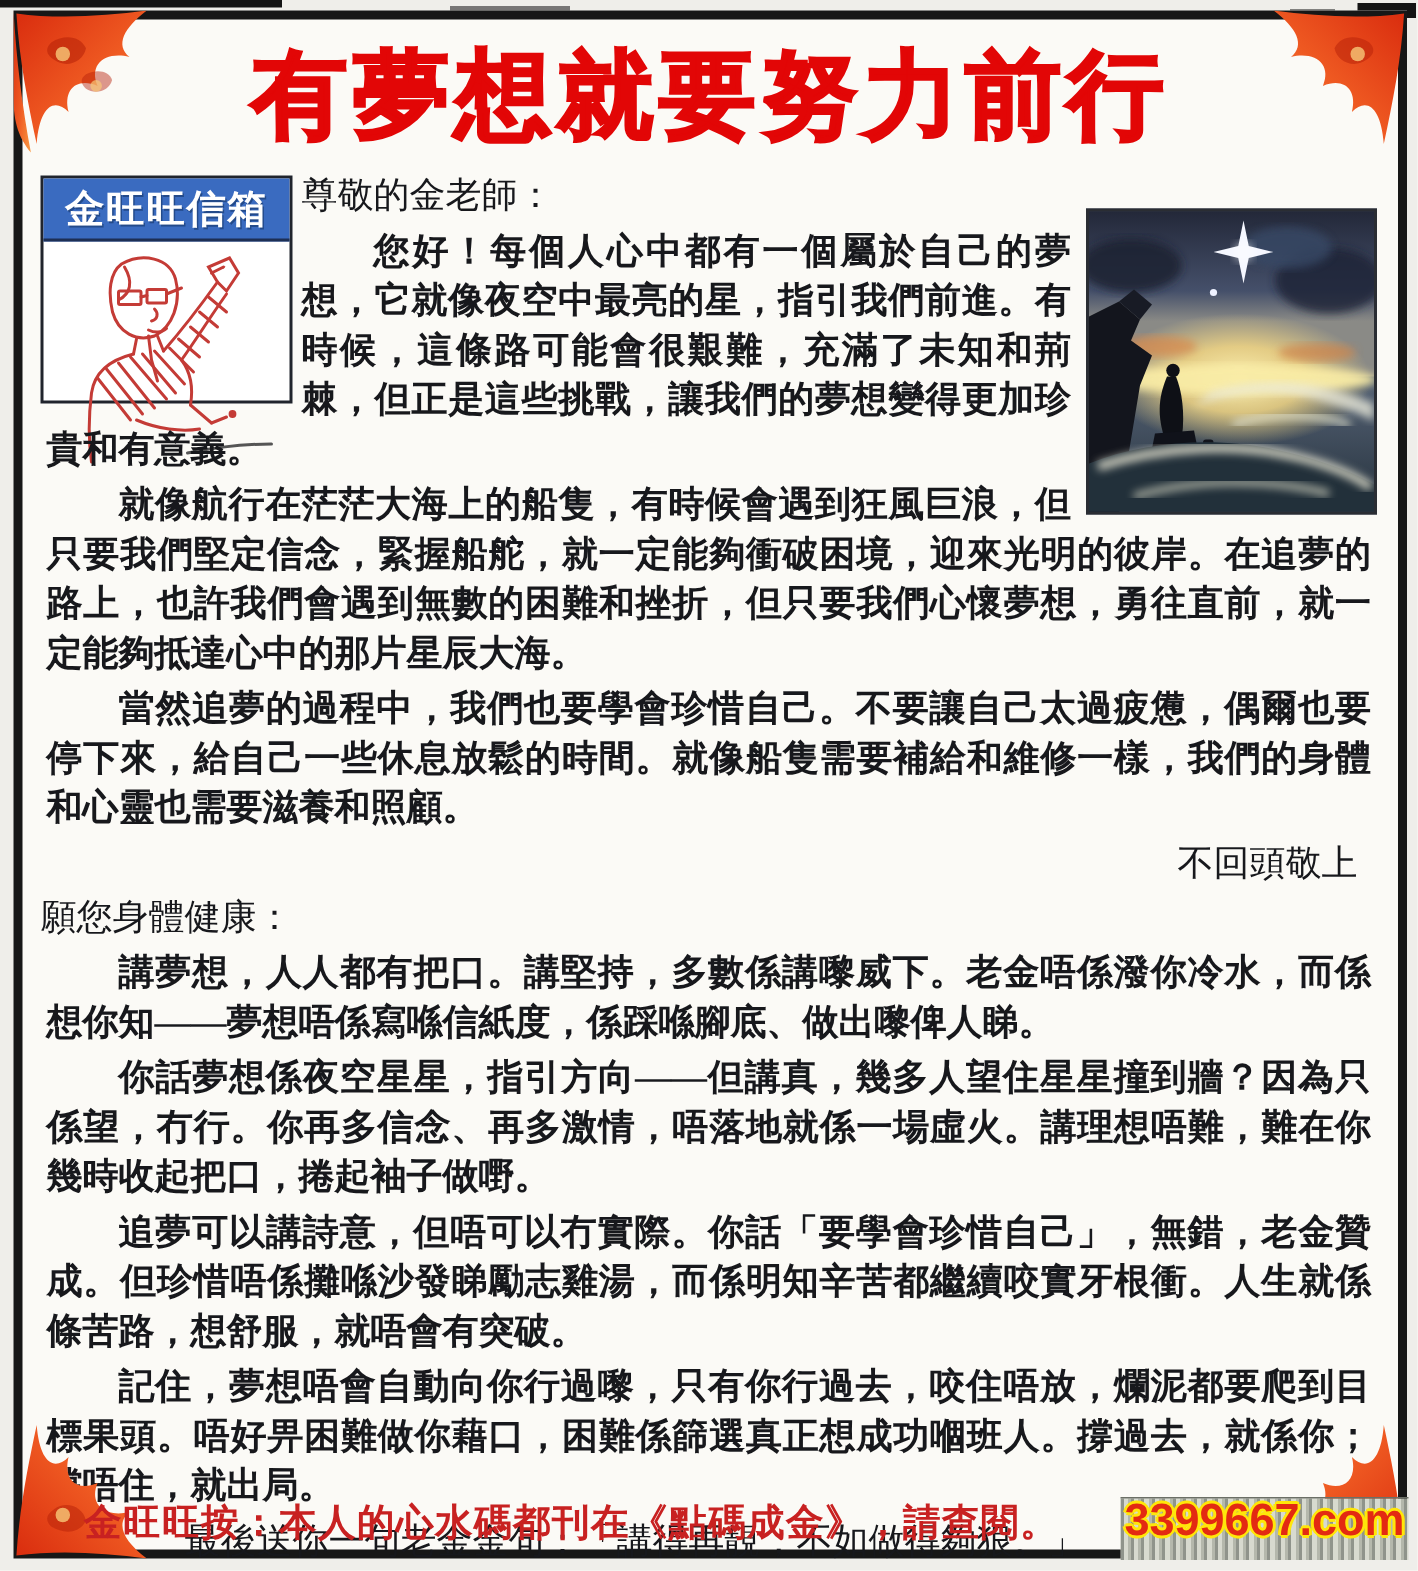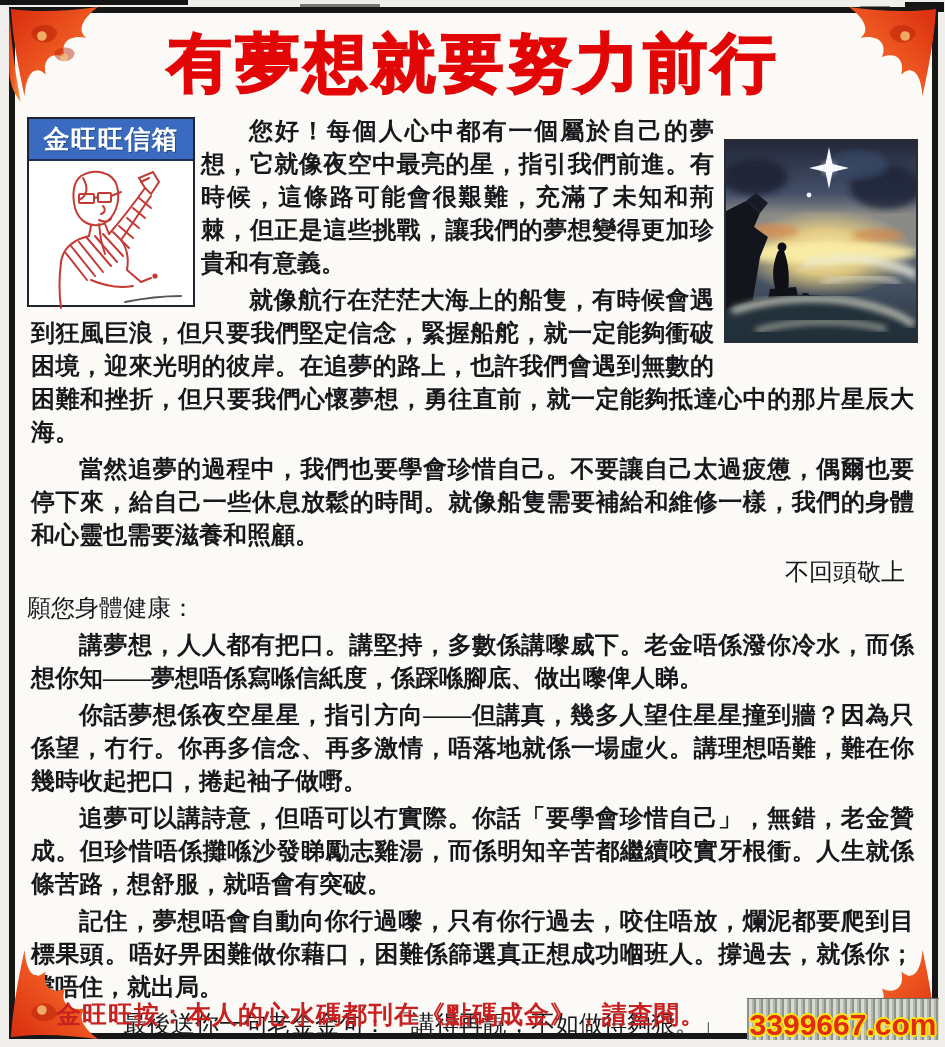--- a/index.html
+++ b/index.html
@@ -39,21 +39,21 @@
   }
 
   .content{
     position:relative;margin:4px 14px 0 12px;
     font-size:24px;line-height:33px;color:#17181c;
     text-align:justify;
   }
 
   
   .mailbox{
-    float:left;width:168px;height:190px;margin:2px 6px 4px 0;
+    float:left;width:168px;height:152px;margin:2px 6px 4px 0;
     border:2px solid #20242c;background:#fff;box-sizing:border-box;
   }
   .mailbox-header{
     background:#3a6bc0;border-bottom:2px solid #1d2f55;
     color:#fff;font-weight:bold;font-size:26px;line-height:40px;
     text-align:center;letter-spacing:1px;
     font-family:"Liberation Sans","DejaVu Sans",sans-serif;
     text-shadow:1px 1px 0 #234a8a;
   }
   .mailbox-art{width:100%;height:160px;display:block;}
@@ -72,21 +72,21 @@
 
   .footer-note{
     position:absolute;left:15px;right:200px;bottom:2px;z-index:3;
     text-align:center;color:#c82121;font-weight:bold;font-size:25px;
     letter-spacing:1px;
   }
   .site-banner{
     position:absolute;right:-7px;bottom:-7px;z-index:4;
     width:192px;height:41px;
     background:repeating-linear-gradient(90deg,#8f948b 0 2px,#d7dacf 2px 5px,#b4b8ac 5px 7px);
-    display:flex;align-items:flex-end;justify-content:center;
+    display:flex;align-items:flex-start;justify-content:center;
     border-top:1px solid #6b6f66;
   }
   .site-banner span{
     font-family:"Liberation Sans","DejaVu Sans",sans-serif;
     font-weight:bold;font-size:30px;color:#e32a12;line-height:1;
     text-shadow:-2px 0 0 #ffe60a,2px 0 0 #ffe60a,0 -2px 0 #ffe60a,0 2px 0 #ffe60a,
                 -1px -1px 0 #ffe60a,1px 1px 0 #ffe60a,1px -1px 0 #ffe60a,-1px 1px 0 #ffe60a;
   }
 </style>
 </head>
@@ -219,20 +219,21 @@
           <rect x="58" y="156" width="7" height="22" rx="2" fill="#12141c"></rect>
           <rect x="76" y="152" width="7" height="20" rx="2" fill="#12141c"></rect>
           <path d="M70,130 C100,118 130,118 160,128 C186,136 190,140 190,140 L190,128 C160,114 120,110 82,120 Z" fill="#e9e9da" opacity=".8" filter="url(#soft)"></path>
           <path d="M0,168 C40,152 90,150 130,160 C160,167 180,176 190,182 L190,200 L0,200 Z" fill="#22303a"></path>
           <path d="M6,170 C50,156 100,154 140,164 C164,170 180,178 188,184" fill="none" stroke="#e6e4d2" stroke-width="6" opacity=".85" filter="url(#soft)"></path>
           <path d="M96,142 C120,134 150,134 174,142" fill="none" stroke="#dfe0cc" stroke-width="5" opacity=".8" filter="url(#soft)"></path>
           <path d="M30,190 C70,178 120,178 160,188" fill="none" stroke="#d8d8c4" stroke-width="5" opacity=".7" filter="url(#soft)"></path>
         </svg>
       </div>
 
+      <p class="salutation">尊敬的金老師：</p>
       <p class="para">您好！每個人心中都有一個屬於自己的夢想，它就像夜空中最亮的星，指引我們前進。有時候，這條路可能會很艱難，充滿了未知和荊棘，但正是這些挑戰，讓我們的夢想變得更加珍貴和有意義。</p>
       <p class="para">就像航行在茫茫大海上的船隻，有時候會遇到狂風巨浪，但只要我們堅定信念，緊握船舵，就一定能夠衝破困境，迎來光明的彼岸。在追夢的路上，也許我們會遇到無數的困難和挫折，但只要我們心懷夢想，勇往直前，就一定能夠抵達心中的那片星辰大海。</p>
       <p class="para">當然追夢的過程中，我們也要學會珍惜自己。不要讓自己太過疲憊，偶爾也要停下來，給自己一些休息放鬆的時間。就像船隻需要補給和維修一樣，我們的身體和心靈也需要滋養和照顧。</p>
       <p class="signoff">不回頭敬上</p>
 
       <p class="salutation">願您身體健康：</p>
       <p class="para">講夢想，人人都有把口。講堅持，多數係講嚟威下。老金唔係潑你冷水，而係想你知——夢想唔係寫喺信紙度，係踩喺腳底、做出嚟俾人睇。</p>
       <p class="para">你話夢想係夜空星星，指引方向——但講真，幾多人望住星星撞到牆？因為只係望，冇行。你再多信念、再多激情，唔落地就係一場虛火。講理想唔難，難在你幾時收起把口，捲起袖子做嘢。</p>
       <p class="para">追夢可以講詩意，但唔可以冇實際。你話「要學會珍惜自己」，無錯，老金贊成。但珍惜唔係攤喺沙發睇勵志雞湯，而係明知辛苦都繼續咬實牙根衝。人生就係條苦路，想舒服，就唔會有突破。</p>
       <p class="para">記住，夢想唔會自動向你行過嚟，只有你行過去，咬住唔放，爛泥都要爬到目標果頭。唔好畀困難做你藉口，困難係篩選真正想成功嗰班人。撐過去，就係你；撐唔住，就出局。</p>

